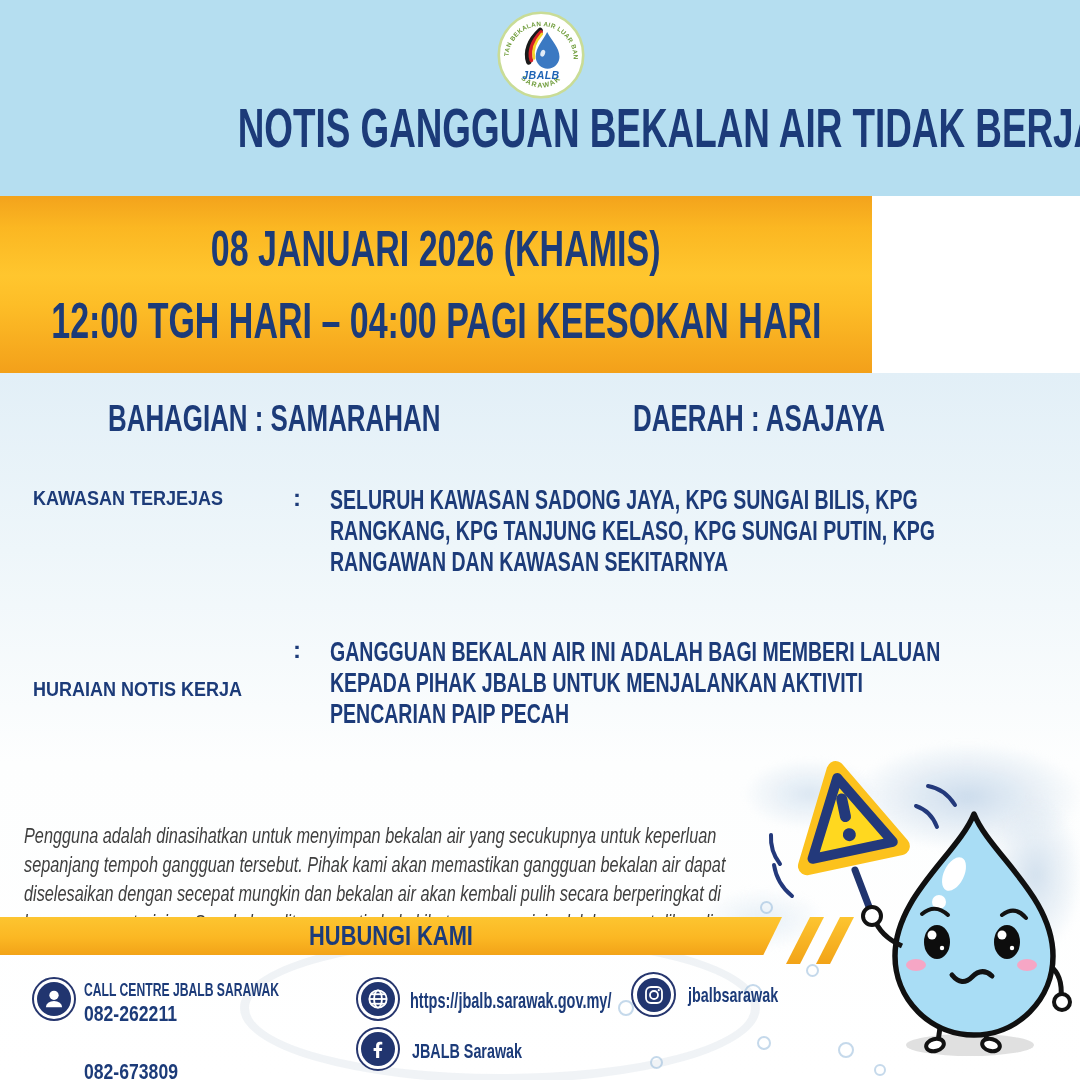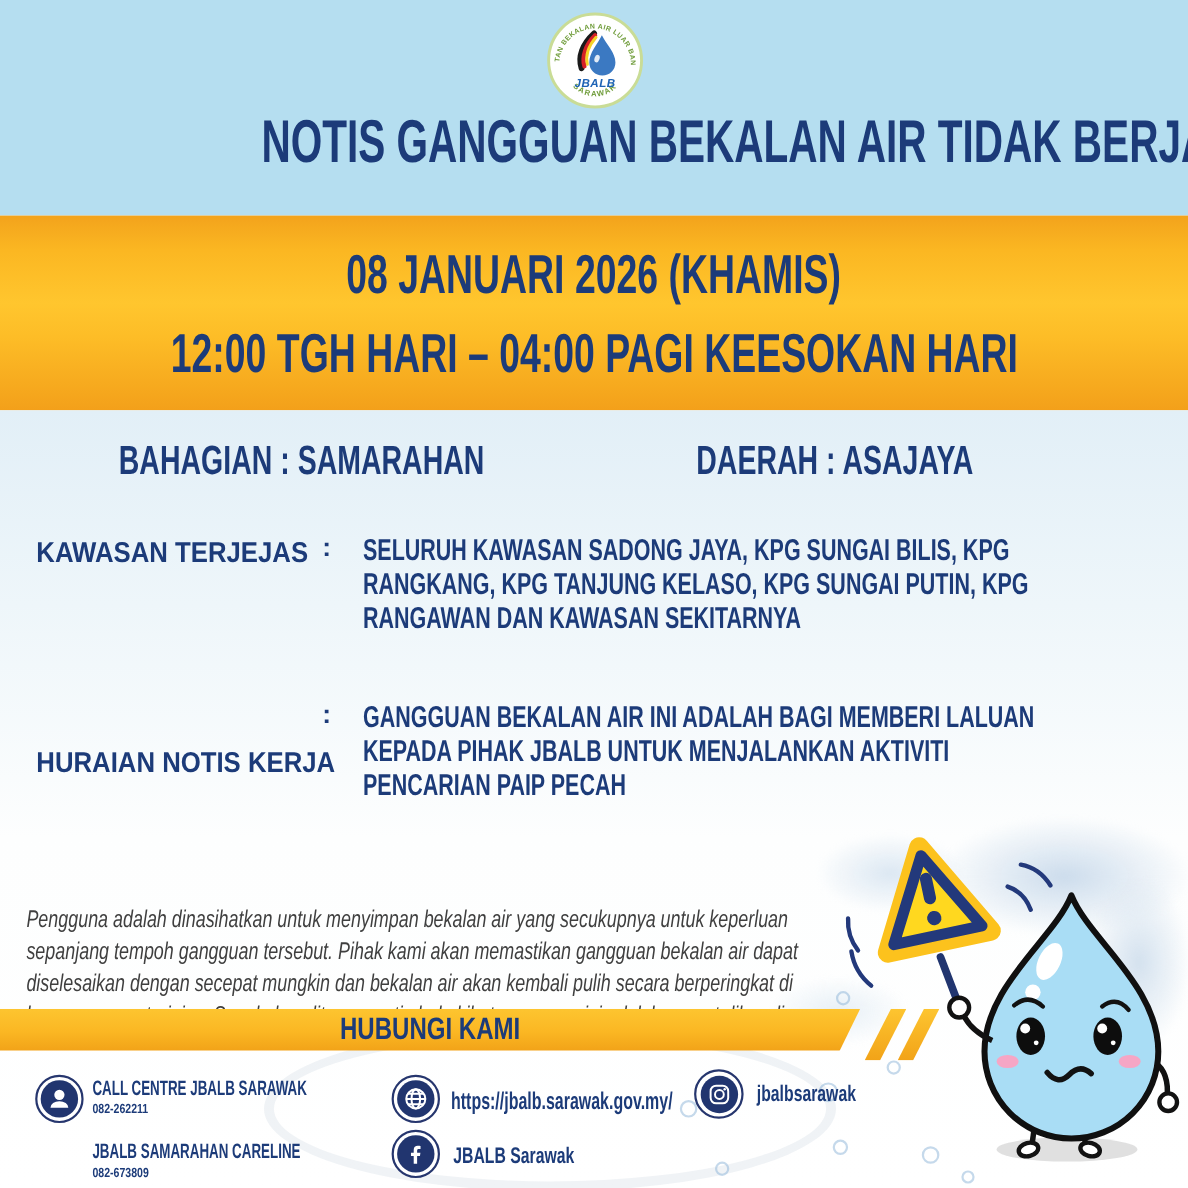--- a/index.html
+++ b/index.html
@@ -1,34 +1,34 @@
 <!DOCTYPE html>
 <html><head>
 <meta charset="utf-8">
 <style>
   html,body{margin:0;padding:0;background:#fff;}
   .poster{position:relative;width:1080px;height:1080px;overflow:hidden;
           font-family:"Liberation Sans","DejaVu Sans",sans-serif;background:#fff;}
   
   .band-top{position:absolute;left:0;top:0;width:1080px;height:196px;background:#b5def0;}
-  .band-date{position:absolute;left:0;top:196px;width:1080px;height:177px;
+  .band-date{position:absolute;left:0;top:196px;width:872px;height:177px;
              background:linear-gradient(180deg,#f3a31c 0%,#fbb722 18%,#ffc62e 45%,#fdbd27 62%,#f3a01a 100%);
              display:flex;flex-direction:column;align-items:center;justify-content:center;gap:14px;}
   .band-body{position:absolute;left:0;top:373px;width:1080px;height:707px;
              background:linear-gradient(180deg,#e2eff7 0%,#eef6fa 25%,#fdfefe 55%,#ffffff 100%);}
   
   .navy{color:#1c3b79;}
   .cx{display:inline-block;white-space:nowrap;transform-origin:left top;}
   .ctr{transform-origin:center top;}
   .title-wrap{position:absolute;left:0;top:96px;width:1080px;text-align:center;}
   .title-wrap span{font-size:55px;font-weight:bold;transform:scaleX(.67);}
   .date-line span{font-size:50px;font-weight:bold;transform:scaleX(.68);}
   .loc{position:absolute;top:398px;font-size:37px;font-weight:bold;}
   .loc span{transform:scaleX(.70);}
-  .dlabel{position:absolute;font-size:26px;font-weight:bold;}
+  .dlabel{position:absolute;font-size:20px;font-weight:bold;}
   .dlabel span{transform:scaleX(.90);}
   .dcolon{position:absolute;font-size:24px;font-weight:bold;}
   .dtext{position:absolute;left:330px;font-weight:bold;font-size:27.5px;line-height:31px;
          transform:scaleX(.71);transform-origin:left top;white-space:nowrap;}
   .advisory{position:absolute;left:24px;top:821px;font-style:italic;color:#3f3f3f;
             font-size:22px;line-height:29px;transform:scaleX(.74);transform-origin:left top;white-space:nowrap;}
   
   .cbar{position:absolute;left:0;top:917px;width:782px;height:38px;
         background:linear-gradient(180deg,#fdc530 0%,#fbb723 55%,#f2a318 100%);
         clip-path:polygon(0 0,782px 0,759px 47px,0 47px);
@@ -38,21 +38,21 @@
           background:linear-gradient(180deg,#fdc530,#f2a318);
           clip-path:polygon(24px 0,38px 0,14px 47px,0 47px);}
   
   .cicon{position:absolute;width:44px;height:44px;border-radius:50%;
          border:2px solid #26366e;background:#fff;box-sizing:border-box;
          display:flex;align-items:center;justify-content:center;}
   .cicon .in{width:34px;height:34px;border-radius:50%;background:#21356f;
              display:flex;align-items:center;justify-content:center;}
   .cname{position:absolute;font-size:19px;font-weight:bold;color:#1c3b79;}
   .cname span{transform:scaleX(.64);}
-  .cphone{position:absolute;font-size:12px;font-weight:bold;color:#1c3b79;}
+  .cphone{position:absolute;font-size:22px;font-weight:bold;color:#1c3b79;}
   .cphone span{transform:scaleX(.80);}
   .curl{position:absolute;font-size:22px;font-weight:bold;color:#1c3b79;}
   .curl span{transform:scaleX(.66);}
   .csoc{position:absolute;font-size:20.5px;font-weight:bold;color:#1c3b79;}
   .csoc span{transform:scaleX(.70);}
   
   .splash{position:absolute;border-radius:50%;filter:blur(3px);}
   .sp1{left:850px;top:742px;width:235px;height:110px;background:radial-gradient(ellipse,#ccdcec 0%,rgba(255,255,255,0) 70%);}
   .sp2{left:742px;top:758px;width:135px;height:72px;background:radial-gradient(ellipse,#dbe7f2 0%,rgba(255,255,255,0) 70%);}
   .sp3{left:988px;top:795px;width:95px;height:160px;background:radial-gradient(ellipse,#d3e1ee 0%,rgba(255,255,255,0) 70%);}
@@ -170,23 +170,20 @@
         <path d="M4.5 19.5 a7.5 5.6 0 0 1 15 0 Z" fill="#ffffff"></path>
       </svg>
     </div>
   </div>
   <div class="cname" style="left:84px;top:979px;">
     <span class="cx">CALL CENTRE JBALB SARAWAK</span>
   </div>
   <div class="cphone" style="left:84px;top:1001px;">
     <span class="cx">082-262211</span>
   </div>
-  <div class="cname" style="left:84px;top:1037px;">
-    <span class="cx">JBALB SAMARAHAN CARELINE</span>
-  </div>
   <div class="cphone" style="left:84px;top:1059px;">
     <span class="cx">082-673809</span>
   </div>
 
   <div class="cicon" style="left:356px;top:977px;">
     <div class="in">
       <svg viewBox="0 0 24 24" width="26" height="26" fill="none" stroke="#ffffff" stroke-width="1.7">
         <circle cx="12" cy="12" r="8"></circle>
         <ellipse cx="12" cy="12" rx="3.6" ry="8"></ellipse>
         <line x1="4" y1="12" x2="20" y2="12"></line>

